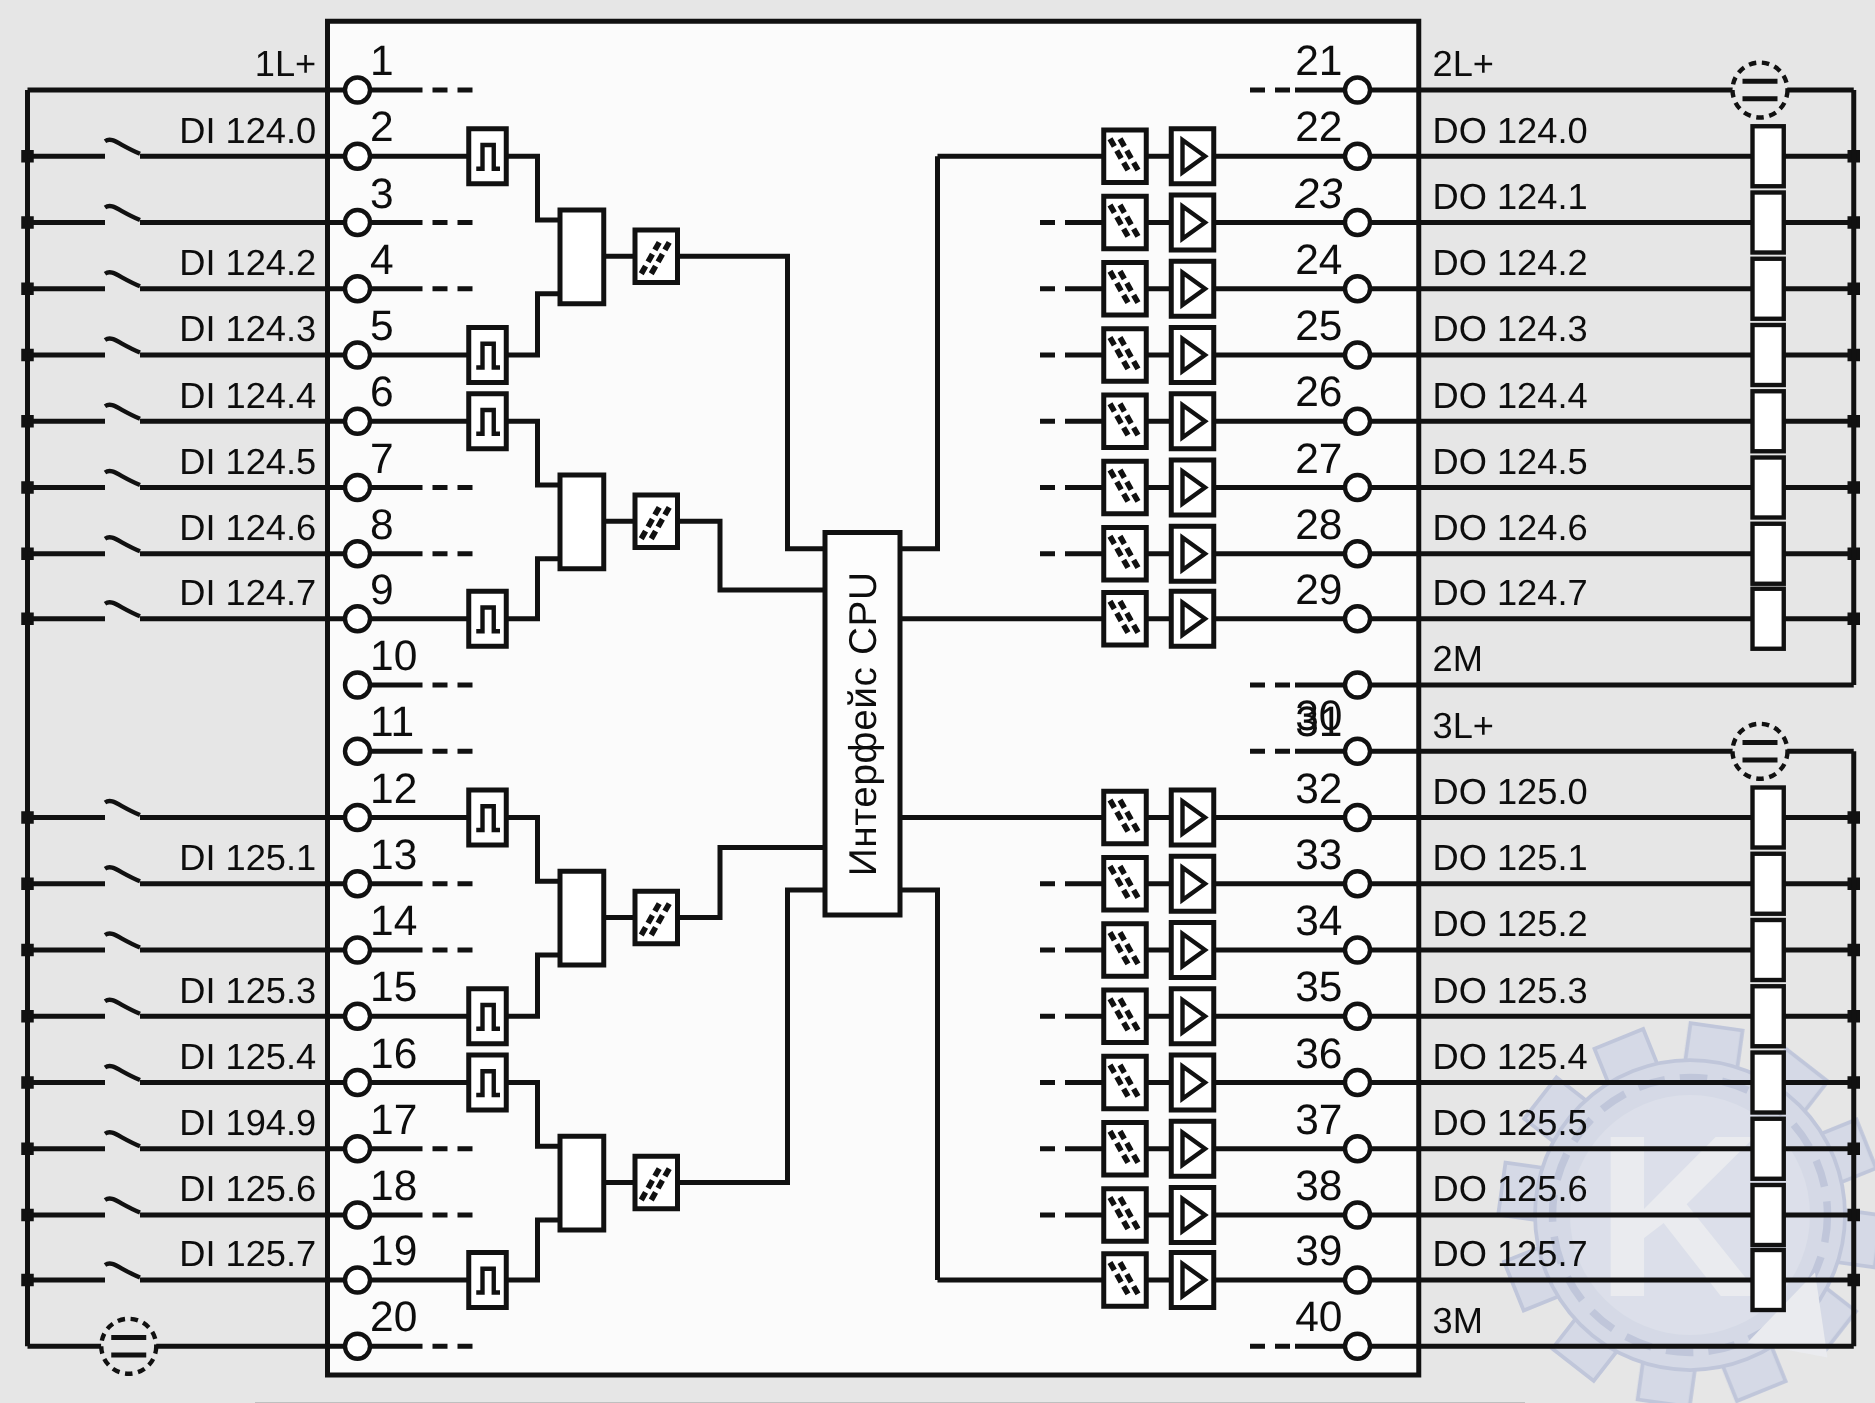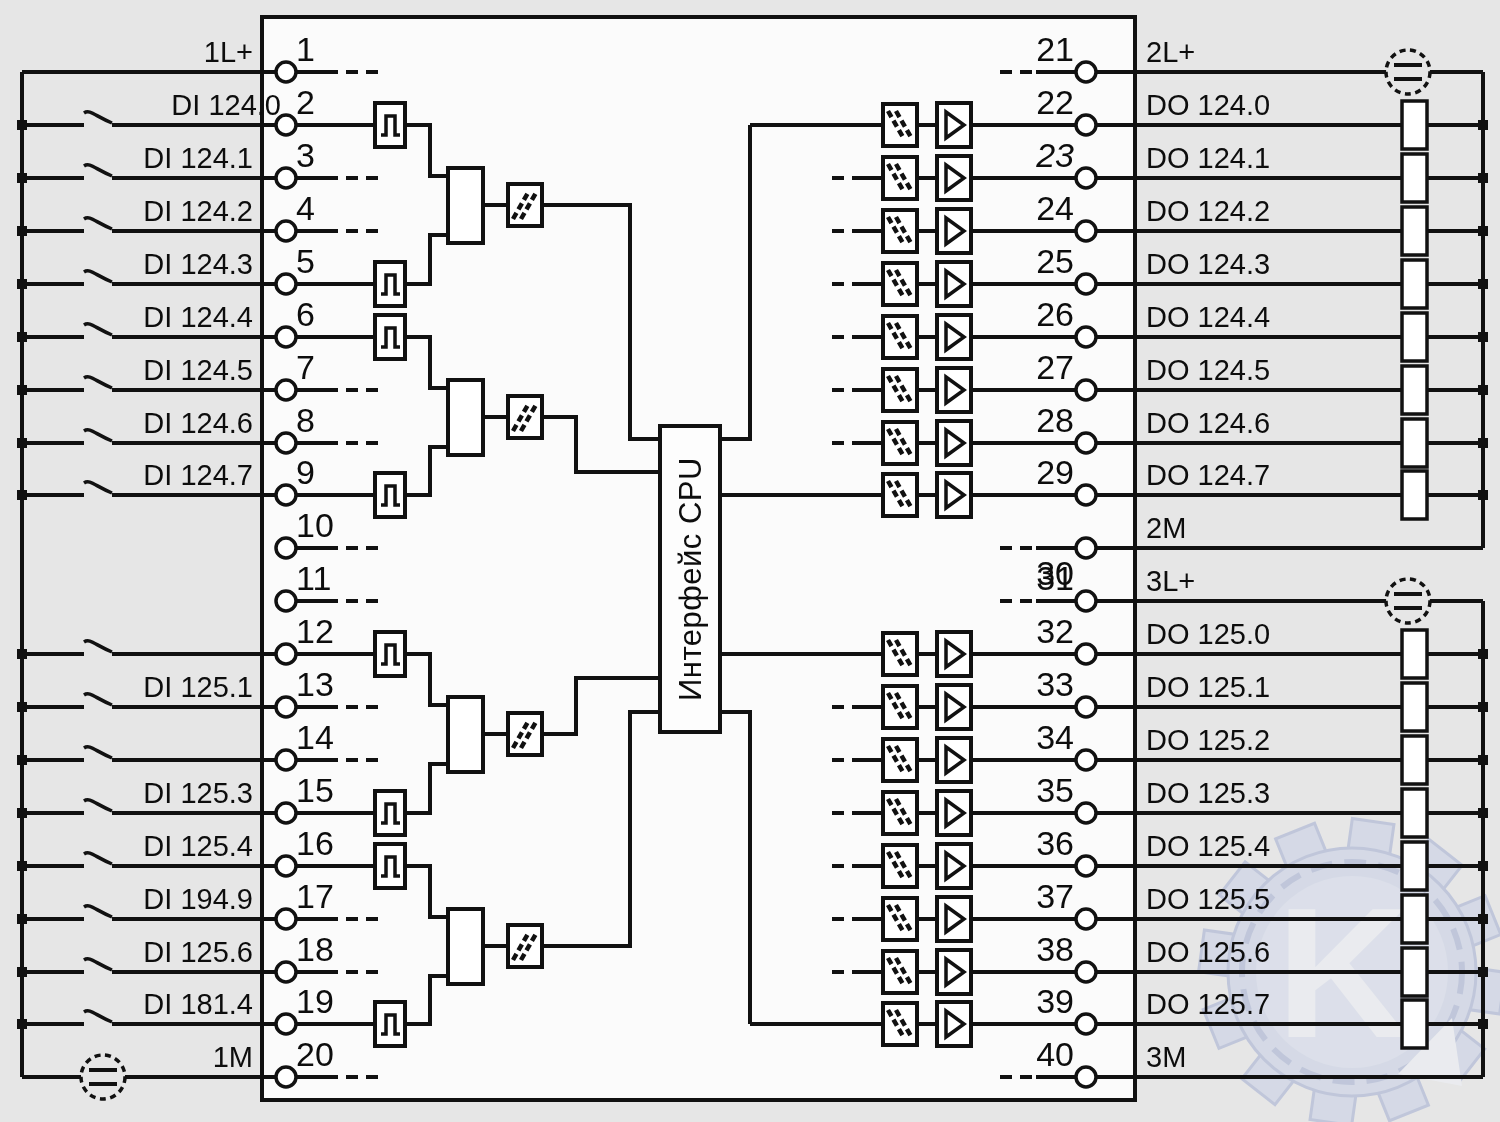--- a/index.html
+++ b/index.html
@@ -568,25 +568,24 @@
         <circle cx="1408" cy="601" r="22" fill="#e6e6e6" stroke="#111111" stroke-width="3.5" stroke-dasharray="6 4.5"></circle>
         <line x1="1394" y1="594" x2="1422" y2="594" stroke="#111111" stroke-width="4"></line>
         <line x1="1394" y1="608" x2="1422" y2="608" stroke="#111111" stroke-width="4"></line>
       </g>
     </svg>
   <div id="labels">
       <div class="t-label left" style="top: 35px;">1L+</div>
       <div class="t-num left" style="top: 30px;">1</div>
       <div class="t-label right" style="top: 35px;">2L+</div>
       <div class="t-num right" style="top: 30px;">21</div>
-      <div class="t-label left" style="top: 88px; padding-left: 28px;">DI 124.0</div>
+      <div class="t-label left" style="top: 88px;">DI 124.0</div>
       <div class="t-num left" style="top: 83px;">2</div>
       <div class="t-label right" style="top: 88px;">DO 124.0</div>
       <div class="t-num right" style="top: 83px;">22</div>
-      <div class="t-label left" style="top: 141px;">DI 124.1</div>
       <div class="t-num left" style="top: 136px;">3</div>
       <div class="t-label right" style="top: 141px;">DO 124.1</div>
       <div class="t-num right" style="top: 136px; font-style: italic;">23</div>
       <div class="t-label left" style="top: 194px;">DI 124.2</div>
       <div class="t-num left" style="top: 189px;">4</div>
       <div class="t-label right" style="top: 194px;">DO 124.2</div>
       <div class="t-num right" style="top: 189px;">24</div>
       <div class="t-label left" style="top: 247px;">DI 124.3</div>
       <div class="t-num left" style="top: 242px;">5</div>
       <div class="t-label right" style="top: 247px;">DO 124.3</div>
@@ -634,23 +633,22 @@
       <div class="t-label right" style="top: 829px;">DO 125.4</div>
       <div class="t-num right" style="top: 824px;">36</div>
       <div class="t-label left" style="top: 882px;">DI 194.9</div>
       <div class="t-num left" style="top: 877px;">17</div>
       <div class="t-label right" style="top: 882px;">DO 125.5</div>
       <div class="t-num right" style="top: 877px;">37</div>
       <div class="t-label left" style="top: 935px;">DI 125.6</div>
       <div class="t-num left" style="top: 930px;">18</div>
       <div class="t-label right" style="top: 935px;">DO 125.6</div>
       <div class="t-num right" style="top: 930px;">38</div>
-      <div class="t-label left" style="top: 987px;">DI 181.4</div>
+      <div class="t-label left" style="top: 987px;">DI 125.7</div>
       <div class="t-num left" style="top: 982px;">19</div>
       <div class="t-label right" style="top: 987px;">DO 125.7</div>
       <div class="t-num right" style="top: 982px;">39</div>
-      <div class="t-label left" style="top: 1040px;">1M</div>
       <div class="t-num left" style="top: 1035px;">20</div>
       <div class="t-label right" style="top: 1040px;">3M</div>
       <div class="t-num right" style="top: 1035px;">40</div>
     </div>
   <div id="cpu-label">Интерфейс CPU</div>
 </div>
 
 </body></html>

